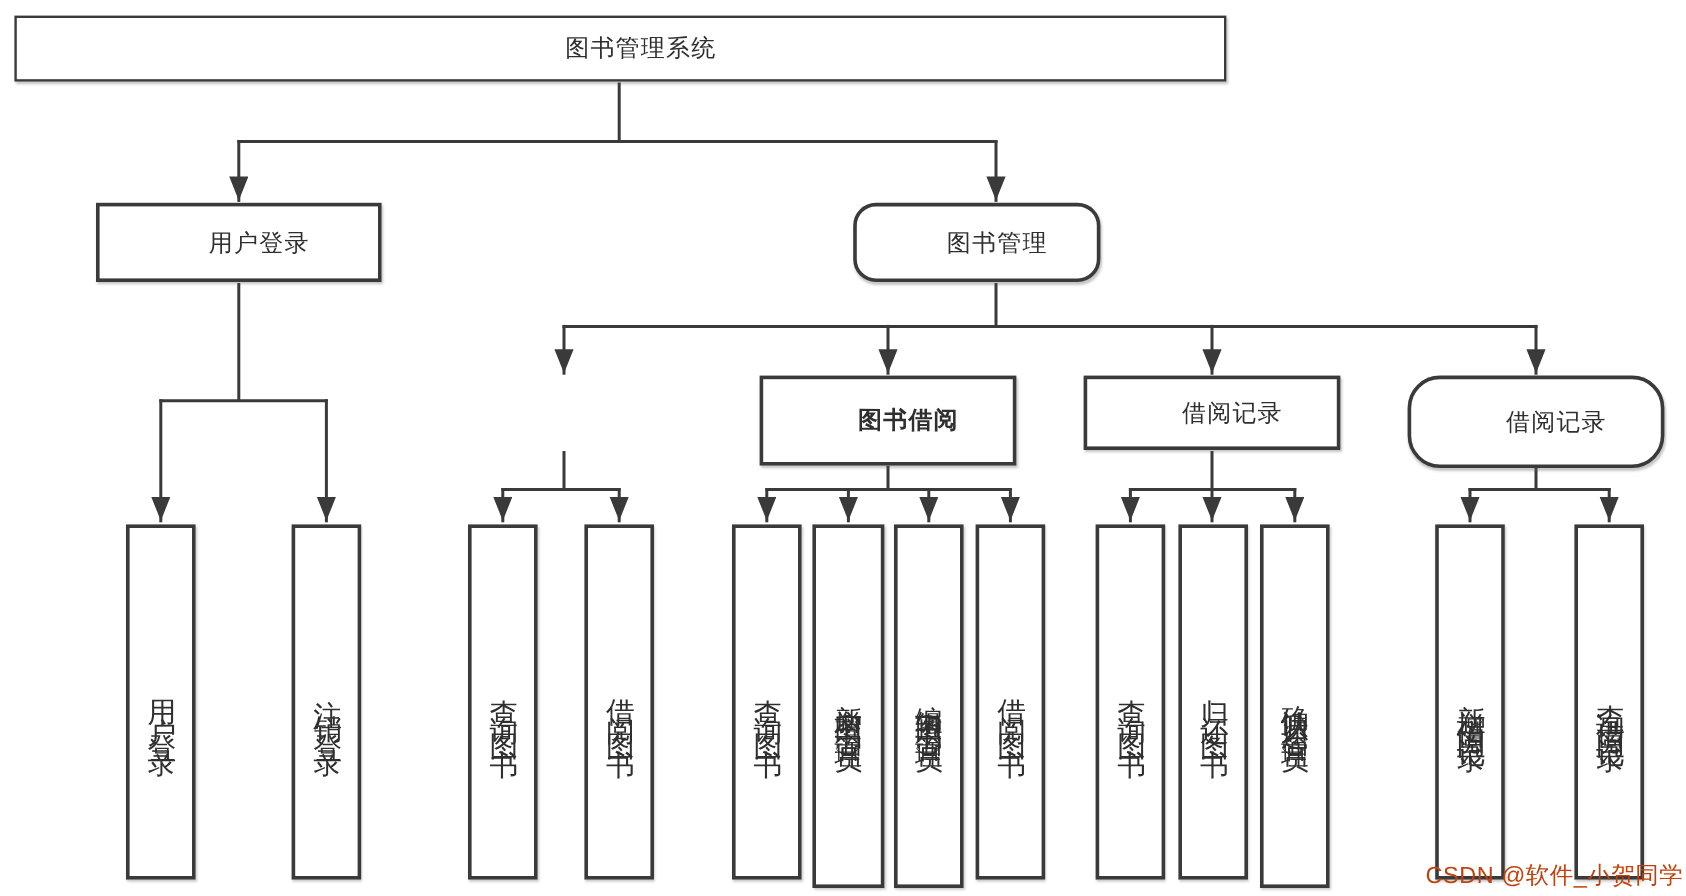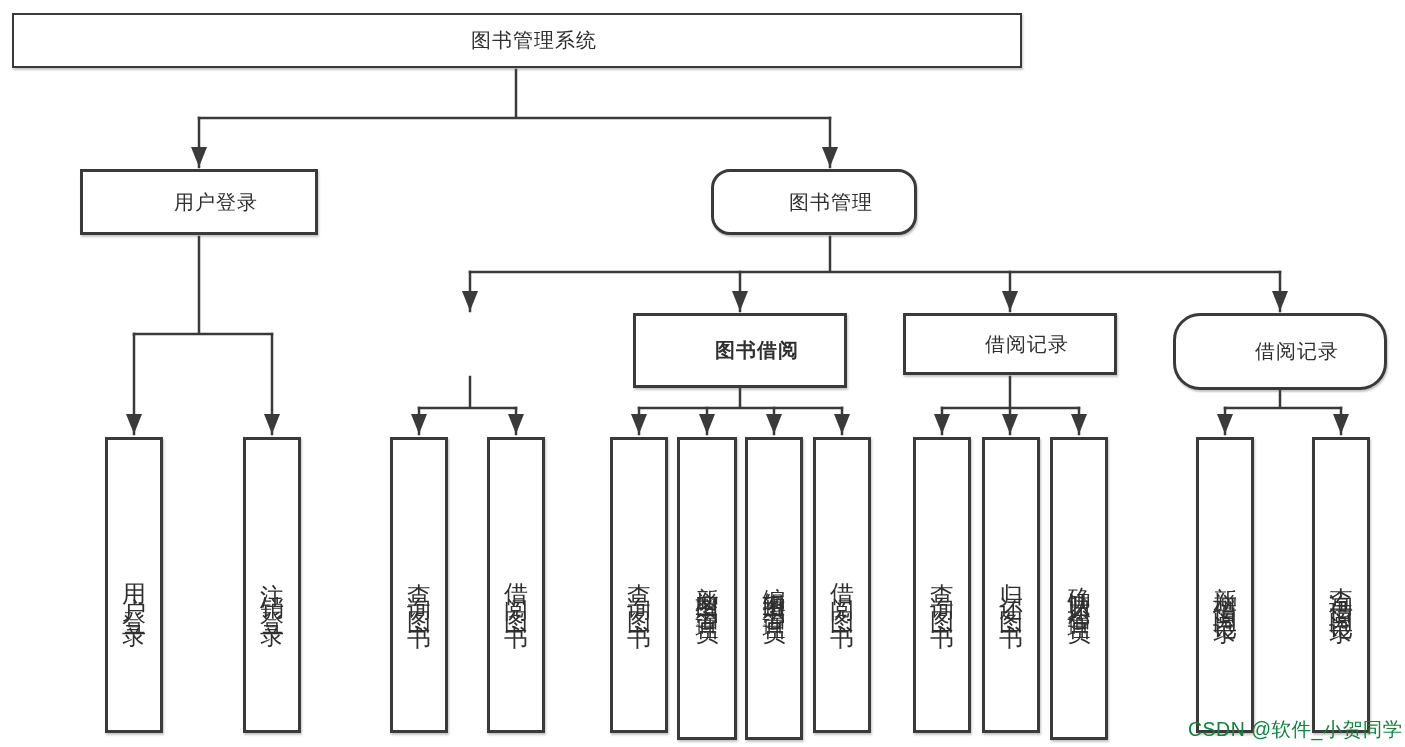--- a/index.html
+++ b/index.html
@@ -23,21 +23,21 @@
   }
   .vtext{
     writing-mode:vertical-rl;text-orientation:upright;
     font-size:24px;letter-spacing:14px;line-height:1;color:#2f2f2f;
     text-indent:0;margin-bottom:-14px;
   }
   .vtext.mid{letter-spacing:7px;margin-bottom:-7px;}
   .vtext.long{font-size:23px;letter-spacing:5px;margin-bottom:-5px;}
   #watermark{
     position:absolute;left:1188px;top:716px;z-index:2;
-    font-size:19.5px;color:#15803d;letter-spacing:0.5px;white-space:nowrap;
+    font-size:19.5px;color:#c2410c;letter-spacing:0.5px;white-space:nowrap;
   }
 </style>
 </head>
 <body>
 
 <div id="stage">
 
   <svg id="wires" width="1405" height="747" viewBox="0 0 1405 747">
     <defs>
       <marker id="arw" markerUnits="userSpaceOnUse" markerWidth="22" markerHeight="18" refX="20" refY="8" orient="auto">

